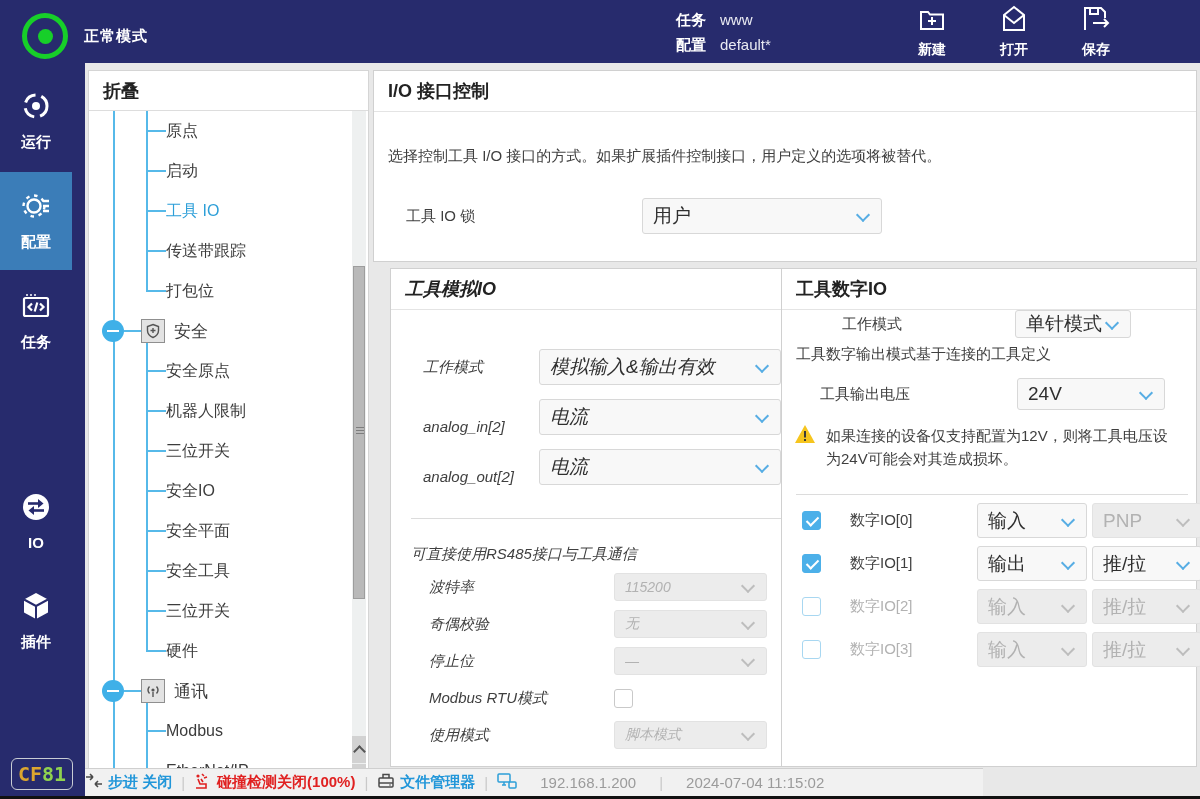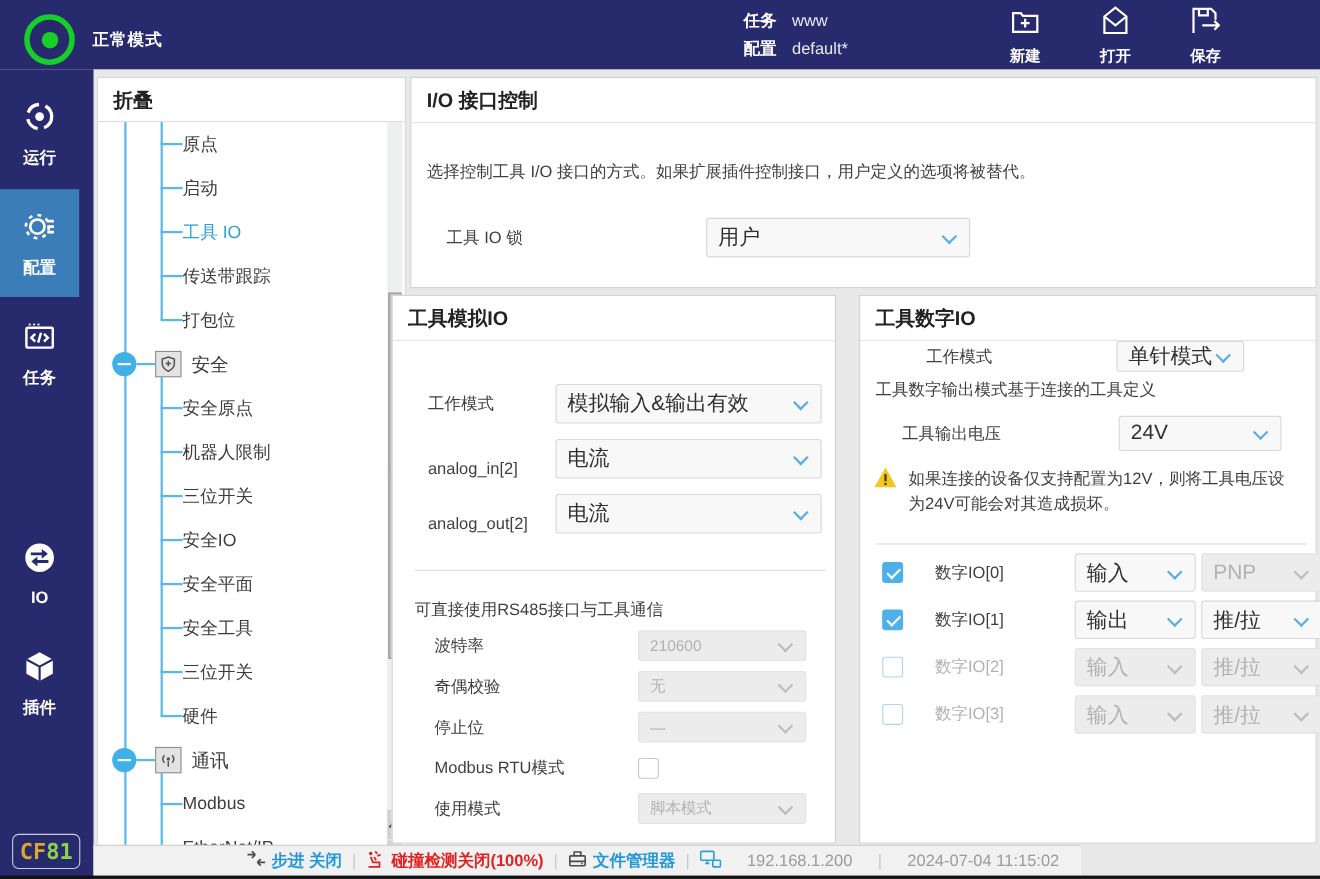--- a/index.html
+++ b/index.html
@@ -48,21 +48,21 @@
   .sthumb{position:absolute;left:1px;top:155px;width:12px;height:333px;background:#b9b9b9;border:1px solid #9d9d9d;box-sizing:border-box;}
   .sthumb::after{content:"";position:absolute;left:2px;top:160px;width:8px;height:7px;background:repeating-linear-gradient(#7d7d7d 0 1px,transparent 1px 3px);}
   .sarrow{position:absolute;left:0;width:14px;height:27px;background:#d2d2d2;display:flex;align-items:center;justify-content:center;cursor:pointer;}
   .sarrow span{width:7px;height:7px;border-right:2px solid #555;border-bottom:2px solid #555;}
   .sarrow.up{top:625px;}.sarrow.up span{transform:rotate(-135deg);margin-top:4px;}
   .sarrow.down{top:653px;}.sarrow.down span{transform:rotate(45deg);margin-top:-3px;}
 
   
   .panel{position:absolute;background:#fff;border:1px solid #d0d0d0;box-sizing:border-box;}
   .p1{left:373px;top:70px;width:824px;height:192px;}
-  .p2{left:356px;top:268px;width:404px;height:499px;}
+  .p2{left:390px;top:268px;width:404px;height:499px;font-style:italic;}
   .p3{left:781px;top:268px;width:416px;height:499px;}
   .ptitle{height:40px;display:flex;align-items:center;padding-left:14px;font-size:18px;font-weight:bold;color:#222;border-bottom:1px solid #e4e4e4;}
   .desc{font-size:15px;color:#3f3f3f;}
 
   .frow{display:flex;align-items:center;}
   .flabel{font-size:15px;color:#3f3f3f;margin-left:18px;}
 
   .dd{position:relative;display:flex;align-items:center;background:#f8f8f8;border:1px solid #d8d8d8;border-radius:3px;box-sizing:border-box;padding:0 28px 0 10px;font-size:19px;color:#2f2f2f;cursor:pointer;}
   .dd .chev{position:absolute;right:13px;top:50%;margin-top:-6px;width:8px;height:8px;border-right:2px solid #57ade4;border-bottom:2px solid #57ade4;transform:rotate(45deg);}
   .dd.disabled{background:#ececec;border-color:#e2e2e2;color:#b2b2b2;cursor:default;}
@@ -105,21 +105,21 @@
   .p3 .frow.mode .flabel{width:157px;flex:none;}
   .p3 .frow.mode .dd{flex:1;height:28px;}
   .iorow{display:flex;align-items:center;margin:8px 20px 0 20px;height:35px;gap:0;}
   .iorow .cb{margin-right:11px;}
   .iorow .flabel{width:127px;flex:none;}
   .iorow .dd{width:110px;height:35px;flex:none;}
   .iorow .dd + .dd{margin-left:5px;}
   .iorow.off .flabel{color:#b2b2b2;}
 
   
-  .statusbar{position:absolute;left:85px;top:768px;width:898px;height:28px;background:#f1f1f1;border-top:1px solid #cfcfcf;box-sizing:border-box;display:flex;align-items:center;justify-content:flex-end;gap:9px;padding-right:20px;font-size:15px;}
+  .statusbar{position:absolute;left:85px;top:768px;width:898px;height:28px;background:#f1f1f1;border-top:1px solid #cfcfcf;box-sizing:border-box;display:flex;align-items:center;gap:9px;padding-right:20px;font-size:15px;}
   .st{display:flex;align-items:center;gap:5px;}
   .st.blue{color:#2196d9;font-weight:bold;cursor:pointer;}
   .st.red{color:#e02121;font-weight:bold;cursor:pointer;}
   .st.gray{color:#9b9b9b;gap:23px;}
   .vdiv{color:#c9c9c9;}
   .bottom-strip{position:absolute;left:0;top:796px;width:1200px;height:3px;background:#111;}
 </style>
 </head>
 <body>
 
@@ -362,21 +362,21 @@
           <span class="chev"></span>
       </div>
     </div>
 
     <div class="hdivider"></div>
     <div class="rs-note">可直接使用RS485接口与工具通信</div>
 
     <div class="frow rs">
       <span class="flabel">波特率</span>
       <div class="dd disabled">
-        <span>210600</span>
+        <span>115200</span>
           <span class="chev"></span>
       </div>
     </div>
     <div class="frow rs">
       <span class="flabel">奇偶校验</span>
       <div class="dd disabled">
         <span>无</span>
           <span class="chev"></span>
       </div>
     </div>

